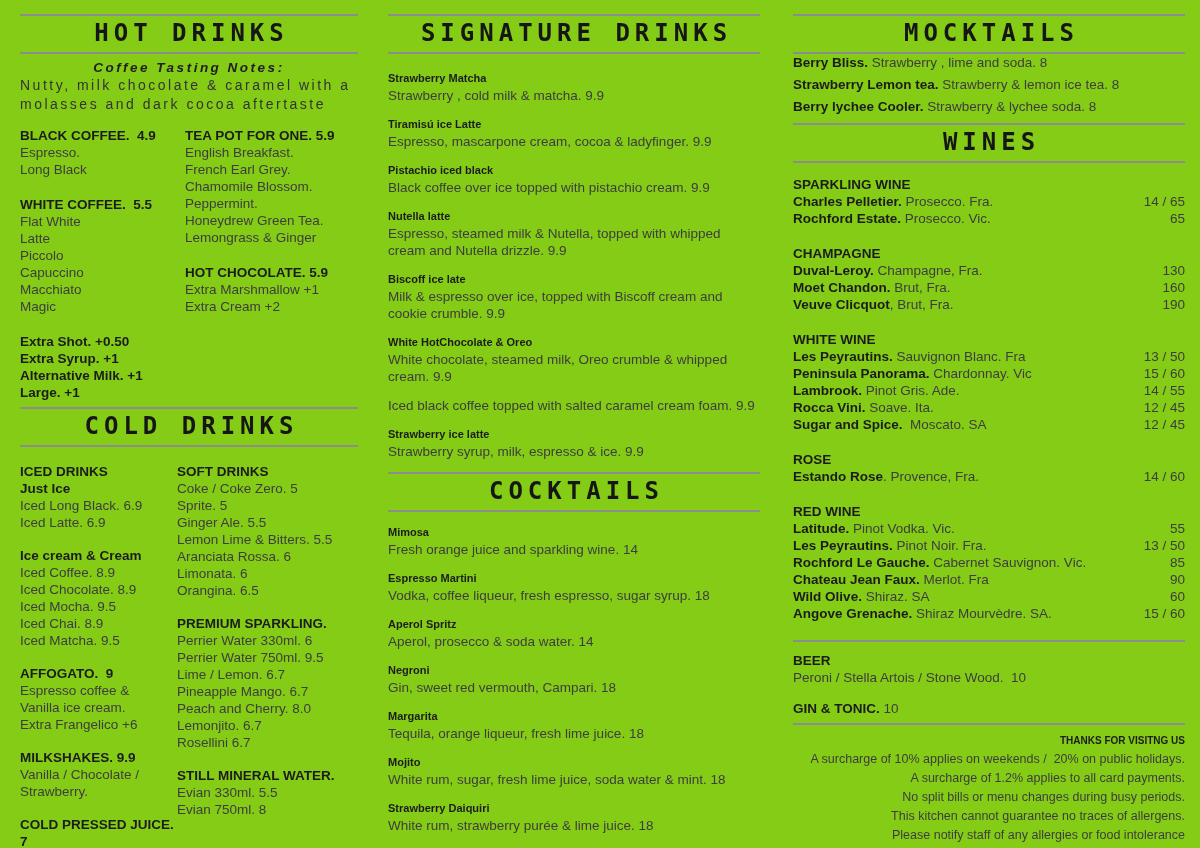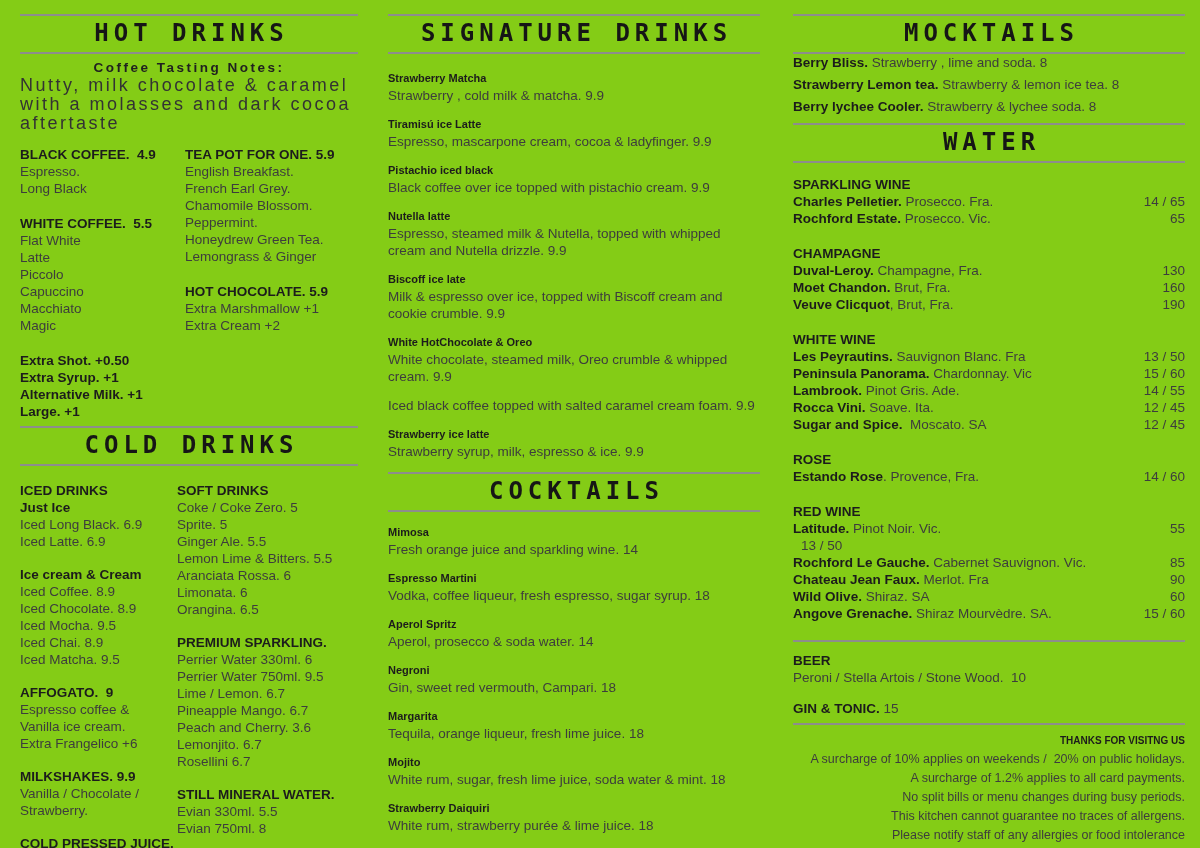--- a/index.html
+++ b/index.html
@@ -12,22 +12,22 @@
 
   .section-header{border-top:2px solid #8d8d8d;border-bottom:2px solid #8d8d8d;
      padding:3px 0 4px 0;text-align:center;color:#161616;
      font-family:"DejaVu Sans Mono",monospace;font-weight:bold;
      font-size:24px;line-height:29px;letter-spacing:5px;text-indent:5px;white-space:nowrap;}
   .hrule{border-top:2px solid #8d8d8d;height:0;}
 
   [data-bind]{white-space:pre-wrap;}
 
   .notes{margin-top:5px;}
-  .notes-title{text-align:center;font-weight:bold;color:#202020;font-size:13.5px;line-height:17px;letter-spacing:2.5px;}
-  .notes-body{font-size:18px;line-height:19px;letter-spacing:2.5px;color:#333333;}
+  .notes-title{text-align:center;font-weight:bold;color:#202020;font-size:13.5px;line-height:17px;letter-spacing:2.5px;font-style:italic;}
+  .notes-body{font-size:14px;line-height:19px;letter-spacing:2.5px;color:#333333;}
 
   .two-col{display:grid;margin-top:13px;}
   .two-col.hot{grid-template-columns:165px 1fr;}
   .two-col.cold{grid-template-columns:157px 1fr;margin-top:16px;}
   .section-header.cold-h{margin-top:6px;}
   .group{margin-bottom:18px;}
   .two-col.cold .group{margin-bottom:16px;}
   .group:last-child{margin-bottom:0;}
   .line{font-size:13.5px;line-height:17px;color:#3d3d3d;}
   .b{font-weight:bold;color:#1c1c1c;}
@@ -227,21 +227,21 @@
                 <div class="line b" data-bind="@.t">PREMIUM SPARKLING.</div>
 
                 <div class="line" data-bind="@.t">Perrier Water 330ml. 6</div>
 
                 <div class="line" data-bind="@.t">Perrier Water 750ml. 9.5</div>
 
                 <div class="line" data-bind="@.t">Lime / Lemon. 6.7</div>
 
                 <div class="line" data-bind="@.t">Pineapple Mango. 6.7</div>
 
-                <div class="line" data-bind="@.t">Peach and Cherry. 3.6</div>
+                <div class="line" data-bind="@.t">Peach and Cherry. 8.0</div>
 
                 <div class="line" data-bind="@.t">Lemonjito. 6.7</div>
 
                 <div class="line" data-bind="@.t">Rosellini 6.7</div>
               </div>
 
             <div class="group">
 
                 <div class="line b" data-bind="@.t">STILL MINERAL WATER.</div>
 
@@ -344,21 +344,21 @@
 
     <div class="mock-rows">
 
         <div class="mock-row"><span class="b" data-bind="@.name">Berry Bliss.</span><span data-bind="@.desc"> Strawberry , lime and soda. 8</span></div>
 
         <div class="mock-row"><span class="b" data-bind="@.name">Strawberry Lemon tea.</span><span data-bind="@.desc"> Strawberry &amp; lemon ice tea. 8</span></div>
 
         <div class="mock-row"><span class="b" data-bind="@.name">Berry lychee Cooler.</span><span data-bind="@.desc"> Strawberry &amp; lychee soda. 8</span></div>
       </div>
 
-    <div class="section-header wines-h" data-bind="wines.title">WATER</div>
+    <div class="section-header wines-h" data-bind="wines.title">WINES</div>
 
     <div class="wine-groups">
 
         <div class="wine-group">
           <div class="line b" data-bind="@.heading">SPARKLING WINE</div>
           <div class="wine-rows">
 
               <div class="wine-row">
                 <div class="wine-left"><span class="b" data-bind="@.name">Charles Pelletier.</span><span data-bind="@.desc"> Prosecco. Fra.</span></div>
                 <div class="wine-price" data-bind="@.price">14 / 65</div>
@@ -432,25 +432,26 @@
                 <div class="wine-price" data-bind="@.price">14 / 60</div>
               </div>
             </div>
         </div>
 
         <div class="wine-group">
           <div class="line b" data-bind="@.heading">RED WINE</div>
           <div class="wine-rows">
 
               <div class="wine-row">
-                <div class="wine-left"><span class="b" data-bind="@.name">Latitude.</span><span data-bind="@.desc"> Pinot Noir. Vic.</span></div>
+                <div class="wine-left"><span class="b" data-bind="@.name">Latitude.</span><span data-bind="@.desc"> Pinot Vodka. Vic.</span></div>
                 <div class="wine-price" data-bind="@.price">55</div>
               </div>
 
               <div class="wine-row">
+                <div class="wine-left"><span class="b" data-bind="@.name">Les Peyrautins.</span><span data-bind="@.desc"> Pinot Noir. Fra.</span></div>
                 <div class="wine-price" data-bind="@.price">13 / 50</div>
               </div>
 
               <div class="wine-row">
                 <div class="wine-left"><span class="b" data-bind="@.name">Rochford Le Gauche.</span><span data-bind="@.desc"> Cabernet Sauvignon. Vic.</span></div>
                 <div class="wine-price" data-bind="@.price">85</div>
               </div>
 
               <div class="wine-row">
                 <div class="wine-left"><span class="b" data-bind="@.name">Chateau Jean Faux.</span><span data-bind="@.desc"> Merlot. Fra</span></div>
@@ -470,21 +471,21 @@
         </div>
       </div>
 
     <div class="hrule rule-after-wines"></div>
 
     <div class="beer-block">
       <div class="line b" data-bind="beer.heading">BEER</div>
       <div class="line" data-bind="beer.line">Peroni / Stella Artois / Stone Wood.  10</div>
     </div>
 
-    <div class="gin-row"><span class="b" data-bind="gin_tonic.name">GIN &amp; TONIC.</span><span data-bind="gin_tonic.price"> 15</span></div>
+    <div class="gin-row"><span class="b" data-bind="gin_tonic.name">GIN &amp; TONIC.</span><span data-bind="gin_tonic.price"> 10</span></div>
 
     <div class="hrule rule-before-footer"></div>
 
     <div class="footer">
       <div class="footer-title" data-bind="footer.title">THANKS FOR VISITNG US</div>
       <div class="footer-lines">
 
           <div class="footer-line" data-bind="@">A surcharge of 10% applies on weekends /  20% on public holidays.</div>
 
           <div class="footer-line" data-bind="@">A surcharge of 1.2% applies to all card payments.</div>

